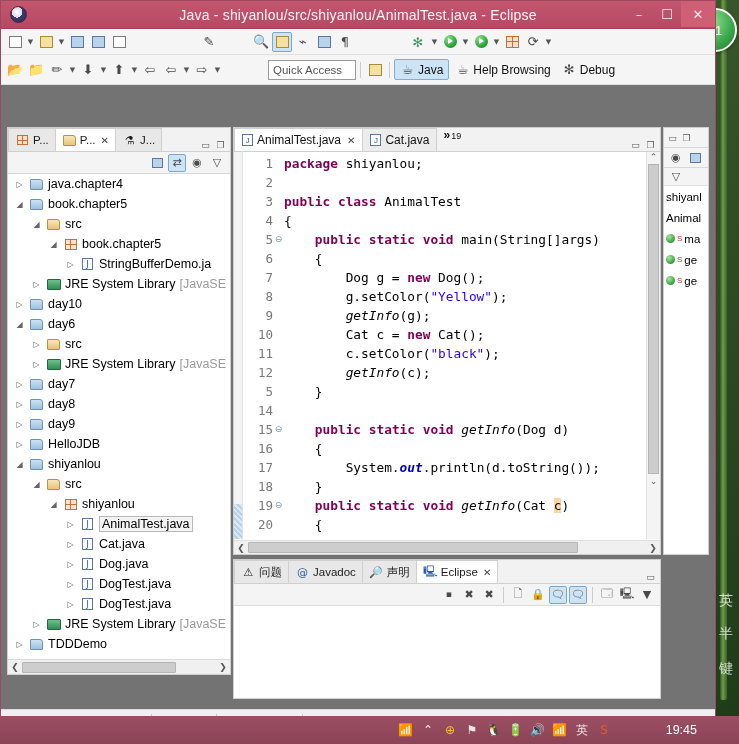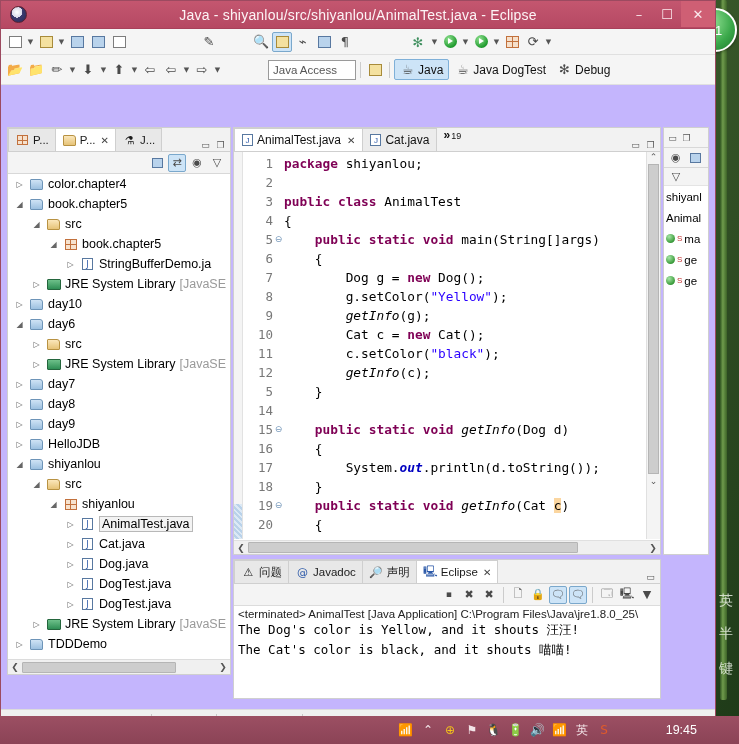--- a/index.html
+++ b/index.html
@@ -27,21 +27,21 @@
     transform-origin: left center;
   }
   .wall-char {
     position:absolute; color:#e8efe2; font-size:14px;
     font-family:"DejaVu Sans", sans-serif; opacity:.85;
   }
 
   
   #window {
     position:absolute; left:0; top:0; width:716px; height:732px;
-    background:#c4b5fd;
+    background:#737373;
     border:1px solid #9c4a60;
   }
   #titlebar {
     position:relative; height:28px;
     background:linear-gradient(180deg,#c4566f 0%, #bb4e68 60%, #b64862 100%);
     border-bottom:1px solid #a8405a;
     display:flex; align-items:center;
   }
   #title-text {
     position:absolute; left:0; right:0; text-align:center;
@@ -364,33 +364,33 @@
     <div class="tb-ico">⬇</div>
     <div class="tb-arrow">▼</div>
     <div class="tb-ico">⬆</div>
     <div class="tb-arrow">▼</div>
     <div class="tb-ico">⇦</div>
     <div class="tb-ico">⇦</div>
     <div class="tb-arrow">▼</div>
     <div class="tb-ico">⇨</div>
     <div class="tb-arrow">▼</div>
     <div style="width:40px"></div>
-    <div id="quick-access">Java Access</div>
+    <div id="quick-access">Quick Access</div>
     <div class="tb-sep"></div>
     <div class="tb-ico">
         <span class="sq gold"></span>
       </div>
     <div class="tb-sep"></div>
     <div class="persp active">
       <span class="tb-ico" style="width:15px;height:15px;">☕</span>
       <span>Java</span>
     </div>
     <div class="persp">
       <span class="tb-ico" style="width:15px;height:15px;">☕</span>
-      <span>Java DogTest</span>
+      <span>Help Browsing</span>
     </div>
     <div class="persp">
       <span class="tb-ico" style="width:15px;height:15px;">✻</span>
       <span>Debug</span>
     </div>
   </div>
 
   <div id="workbench">
 
     <div id="left-panel">
@@ -425,21 +425,21 @@
         <span class="vt-ico">◉</span>
         <span class="vt-ico">▽</span>
       </div>
 
       <div id="tree">
           <div class="tree-row" style="padding-left: 6px;">
             <span class="twisty">▷</span>
             <span class="ico">
               <span class="ico-proj" style="position:relative"></span>
             </span>
-            <span class="node-label">color.chapter4</span>
+            <span class="node-label">java.chapter4</span>
           </div>
           <div class="tree-row" style="padding-left: 6px;">
             <span class="twisty">◢</span>
             <span class="ico">
               <span class="ico-proj"></span>
             </span>
             <span class="node-label">book.chapter5</span>
           </div>
           <div class="tree-row" style="padding-left: 23px;">
             <span class="twisty">◢</span>
@@ -769,25 +769,20 @@
         <span class="vt-ico">🗋</span>
         <span class="vt-ico">🔒</span>
         <span class="vt-ico sel">🗨</span>
         <span class="vt-ico sel">🗨</span>
         <span class="tb-sep"></span>
         <span class="vt-ico">🗔</span>
         <span class="vt-ico">🖳</span>
         <span class="vt-ico">▼</span>
       </div>
 
-      <div id="console-body">
-        <div class="con-head">&lt;terminated&gt; AnimalTest [Java Application] C:\Program Files\Java\jre1.8.0_25\</div>
-        <div class="con-line">The Dog's color is Yellow, and it shouts 汪汪!</div>
-        <div class="con-line">The Cat's color is black, and it shouts 喵喵!</div>
-      </div>
     </div>
 
   </div>
 
   <div id="statusbar">
     <div style="width:150px"></div>
     <div class="st-sep"></div>
     <div class="st-cell">Writable</div>
     <div class="st-sep"></div>
     <div class="st-cell">Smart Insert</div>

